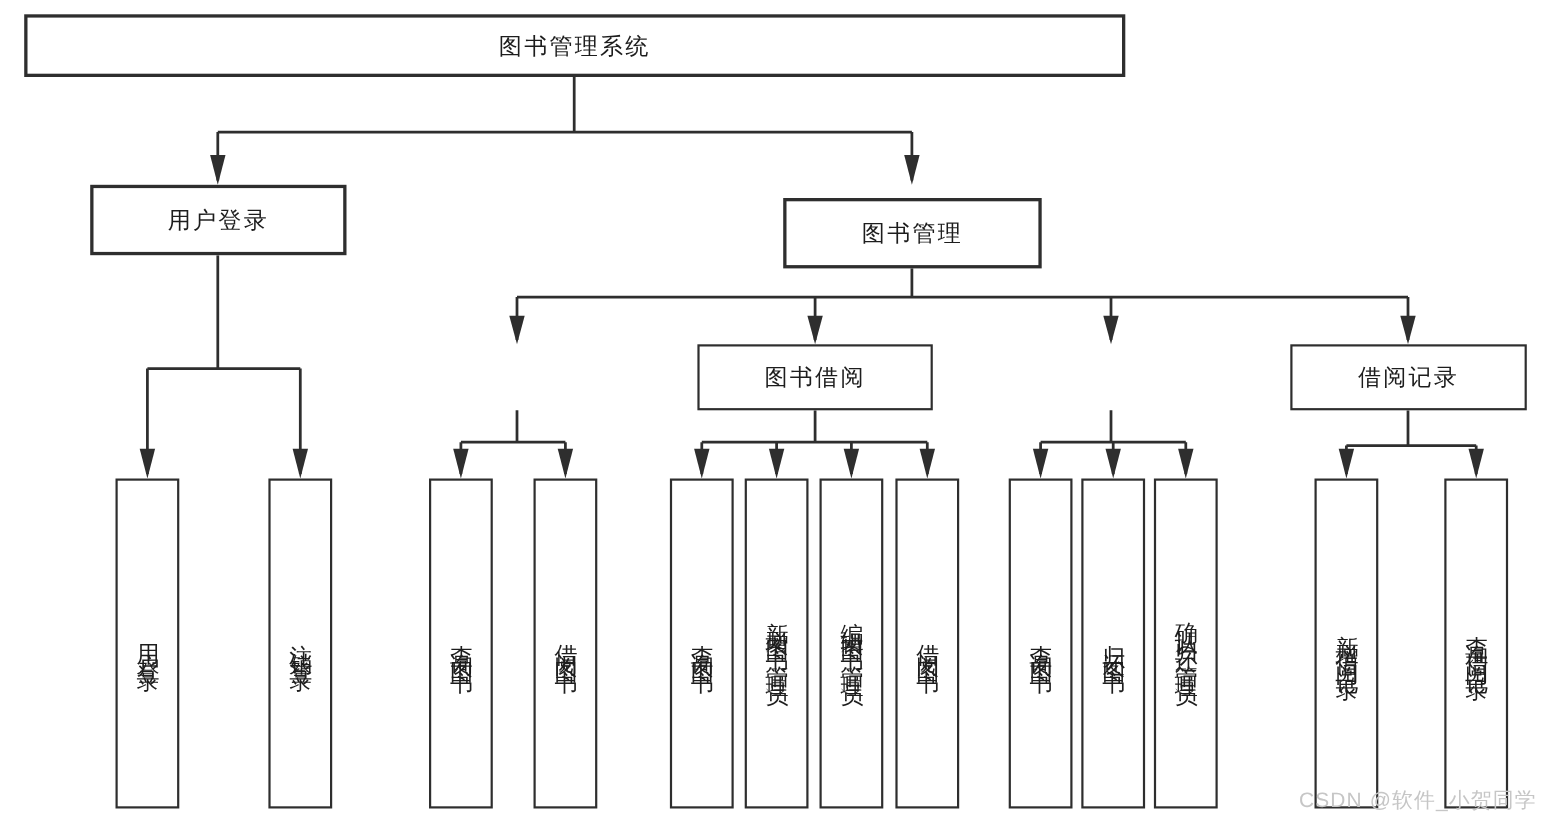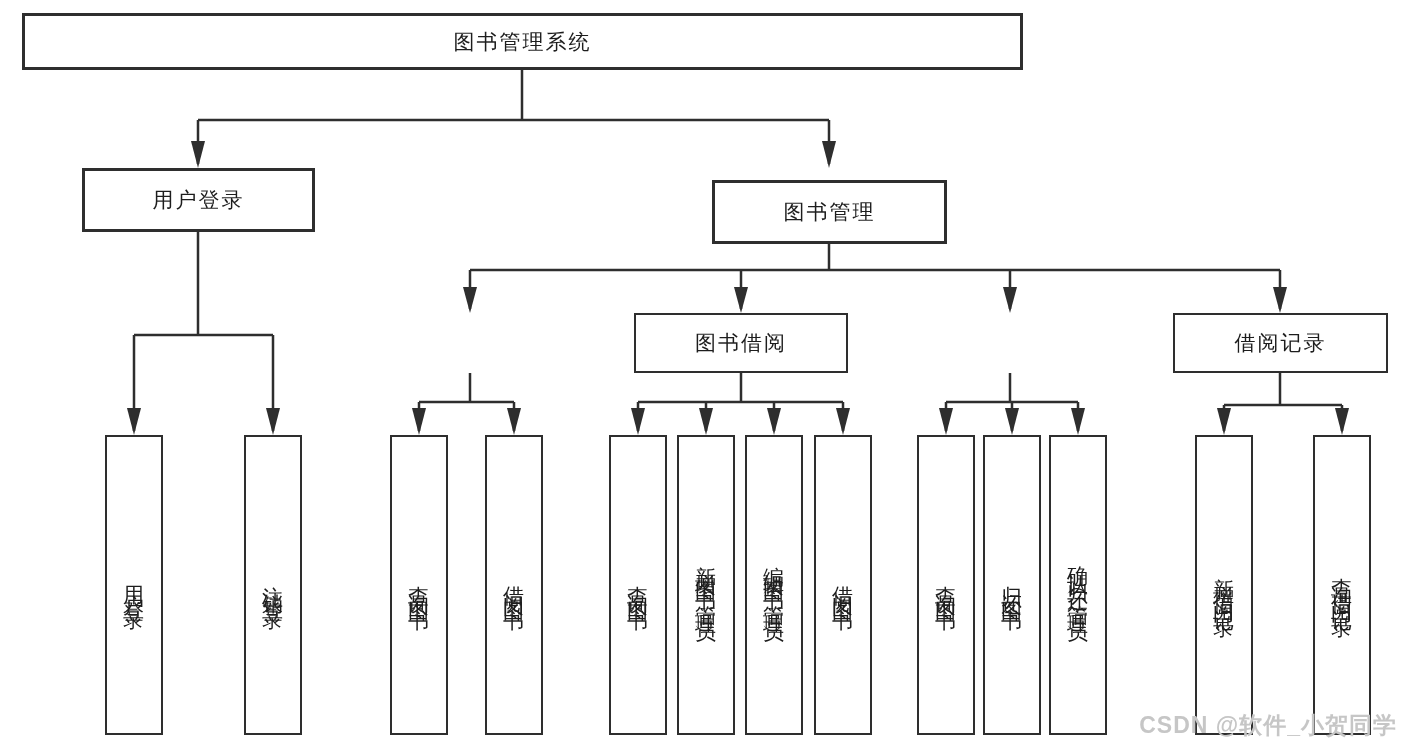--- a/index.html
+++ b/index.html
@@ -41,25 +41,24 @@
     text-orientation: mixed;
     font-size: 21px;
     letter-spacing: 8px;
     line-height: 1;
     color: #1d1d1d;
   }
   .watermark {
     position: absolute;
     right: 8px;
     bottom: 6px;
-    font-size: 23px;
+    font-size: 19px;
     color: #c6c6c6;
     letter-spacing: 1px;
     white-space: nowrap;
-    font-weight: bold;
   }
 </style>
 </head>
 <body>
 
 <div class="stage">
 
   <svg class="connectors" viewBox="0 0 1405 747" xmlns="http://www.w3.org/2000/svg">
     <g stroke="#2e2e2e" stroke-width="2.5" fill="none">
 

